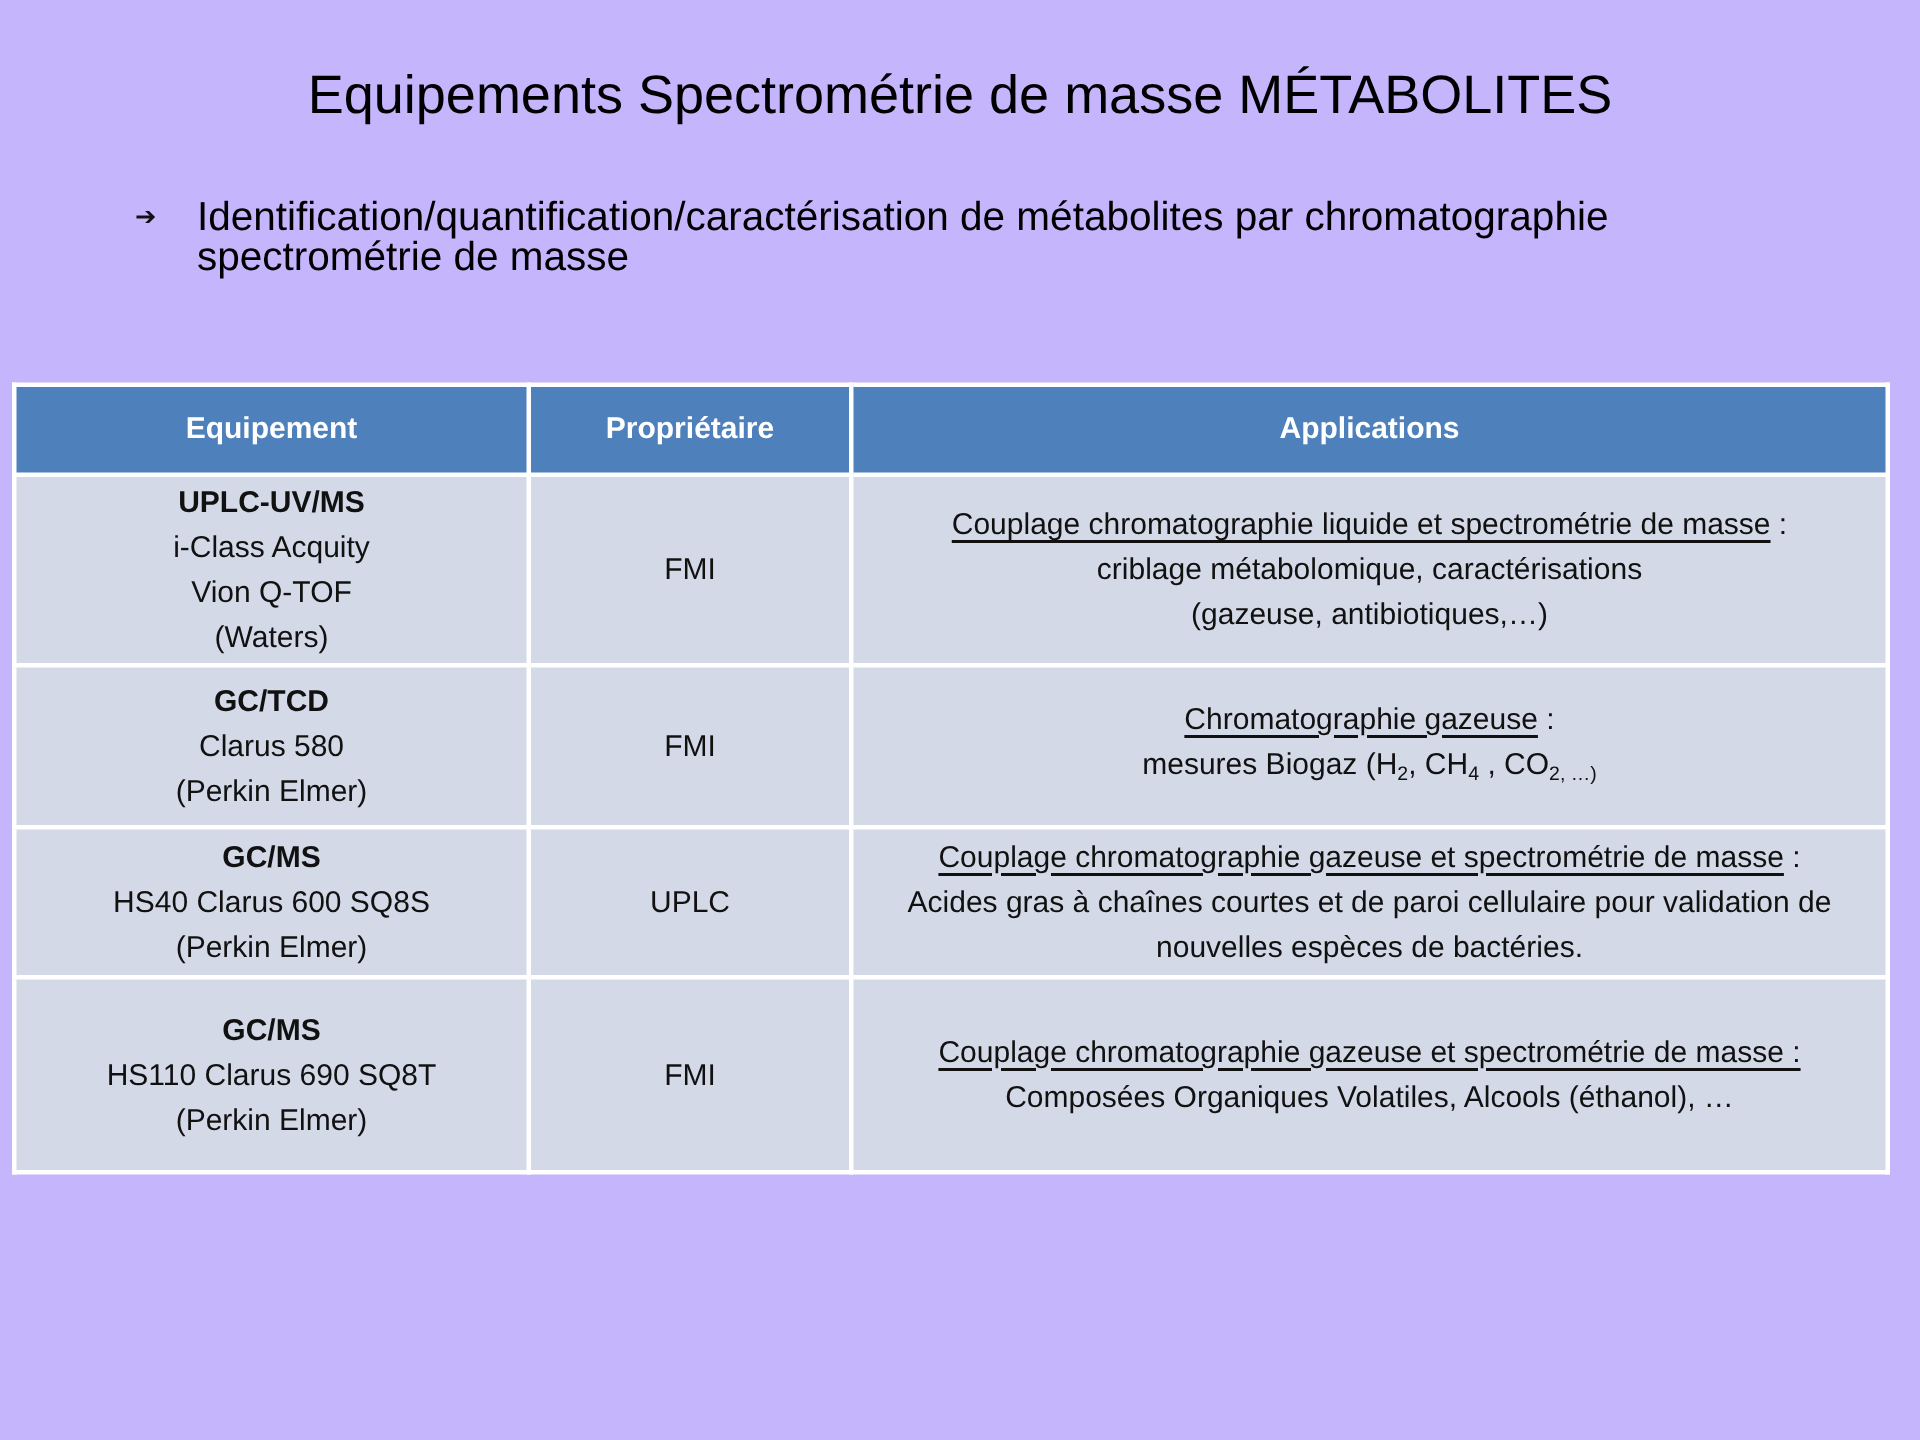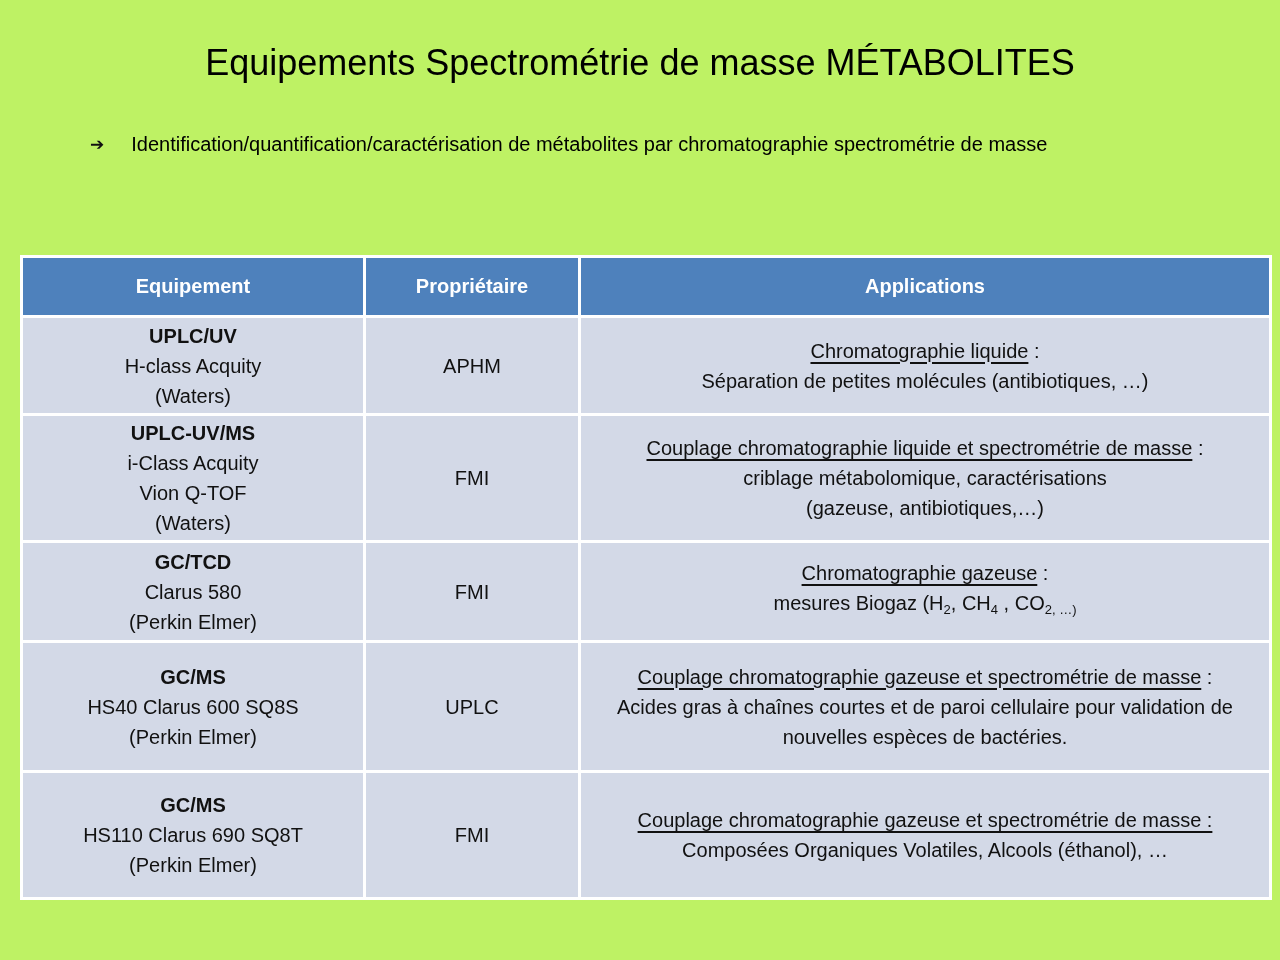--- a/index.html
+++ b/index.html
@@ -12,21 +12,21 @@
   html,body{margin:0;padding:0;}
   body{
     font-family:"Liberation Sans", sans-serif;
     background:#ffffff;
     color:var(--text);
   }
   .slide{
     position:relative;
     width:1280px;
     height:960px;
-    background:#bef264;
+    background:#c4b5fd;
     overflow:hidden;
   }
   .slide-title{
     position:absolute;
     top:42px;
     left:0;
     width:100%;
     margin:0;
     text-align:center;
     font-size:36px;
@@ -43,28 +43,28 @@
     align-items:flex-start;
   }
   .bullet-arrow{
     font-size:17px;
     line-height:27px;
     flex:0 0 auto;
     margin-right:27px;
     color:#111;
   }
   .bullet-text{
-    font-size:20px;
+    font-size:27px;
     line-height:27px;
     color:#000;
   }
   table.equip-table{
     position:absolute;
     top:255px;
-    left:20px;
+    left:8px;
     width:1249px;
     border-collapse:collapse;
     table-layout:fixed;
   }
   col.col-equipment{width:343px;}
   col.col-owner{width:215px;}
   col.col-applications{width:691px;}
   .equip-table th,
   .equip-table td{
     border:3px solid var(--grid);
@@ -123,32 +123,20 @@
     <thead>
       <tr>
         <th>Equipement</th>
         <th>Propriétaire</th>
         <th>Applications</th>
       </tr>
     </thead>
     <tbody>
         <tr>
           <td>
-            <div class="equipment-model">UPLC/UV</div>
-            <div>H-class Acquity</div>
-            <div>(Waters)</div>
-          </td>
-          <td>APHM</td>
-          <td>
-            <div class="app-line"><span class="u">Chromatographie liquide</span><span> :</span></div>
-            <div class="app-line"><span>Séparation de petites molécules (antibiotiques, …)</span></div>
-          </td>
-        </tr>
-        <tr>
-          <td>
             <div class="equipment-model">UPLC-UV/MS</div>
             <div>i-Class Acquity</div>
             <div>Vion Q-TOF</div>
             <div>(Waters)</div>
           </td>
           <td>FMI</td>
           <td>
             <div class="app-line"><span class="u">Couplage chromatographie liquide et spectrométrie de masse</span><span> :</span></div>
             <div class="app-line"><span>criblage métabolomique, caractérisations</span></div>
             <div class="app-line"><span>(gazeuse, antibiotiques,…)</span></div>

